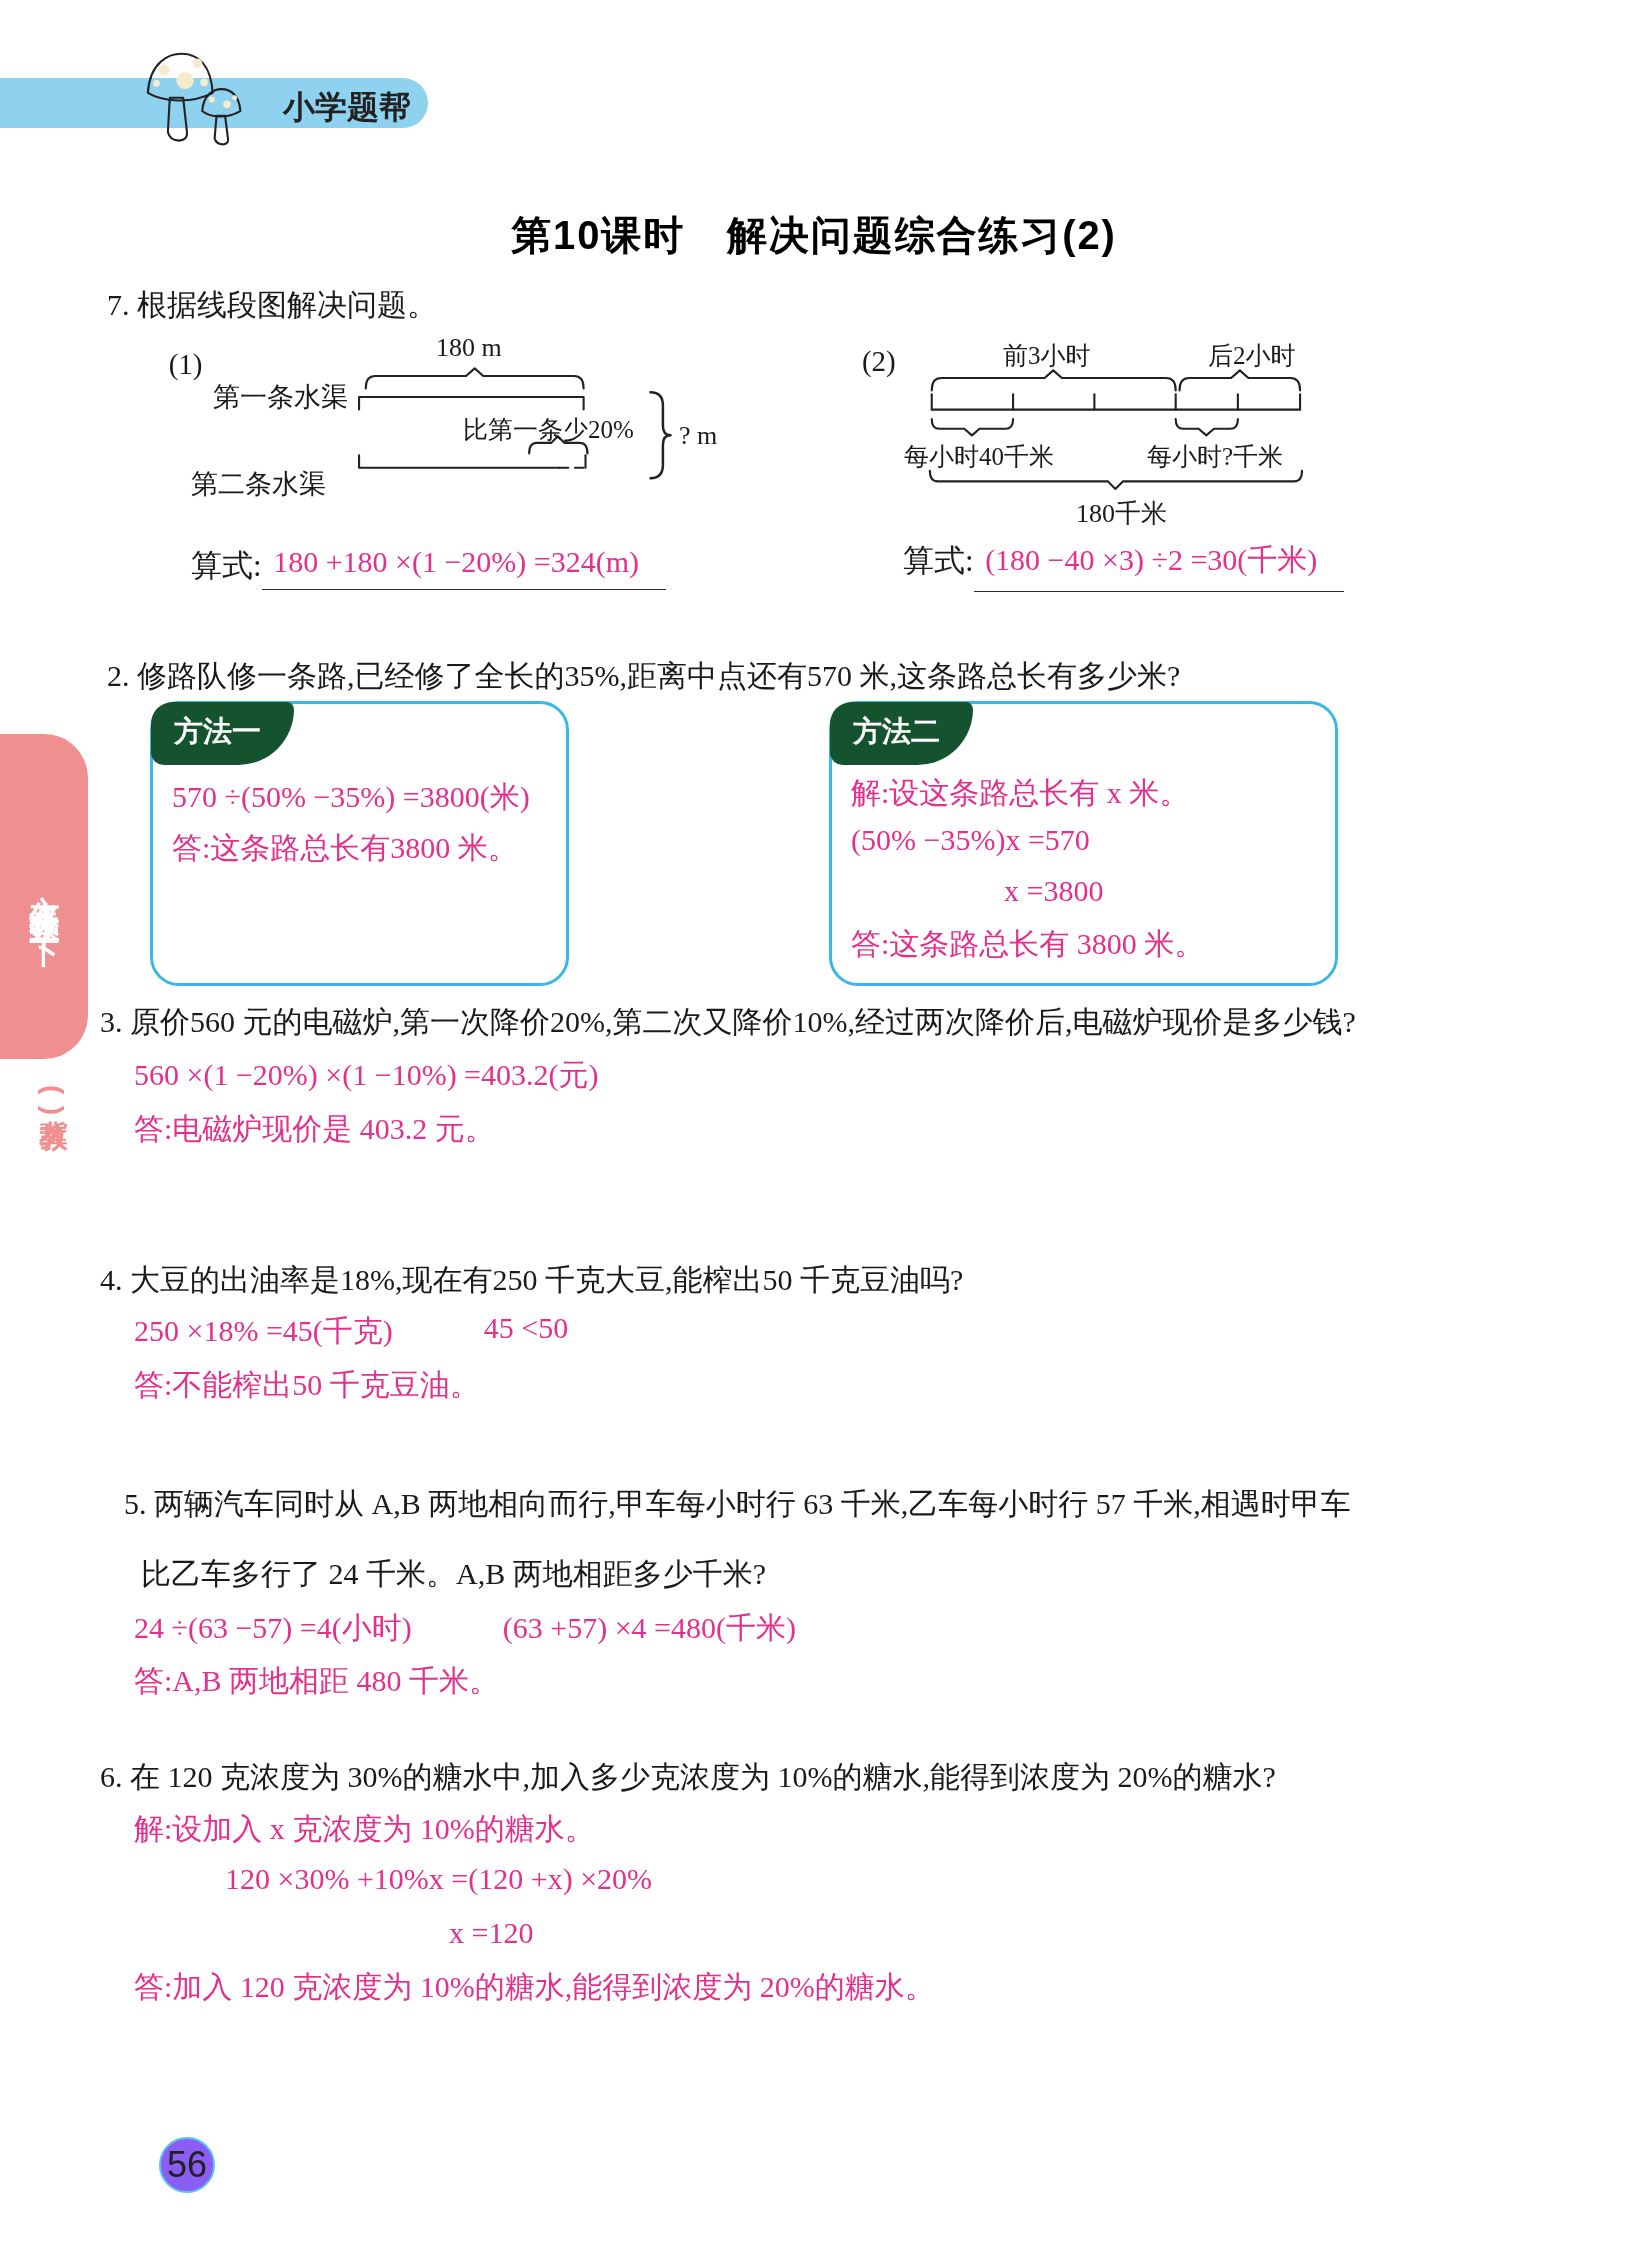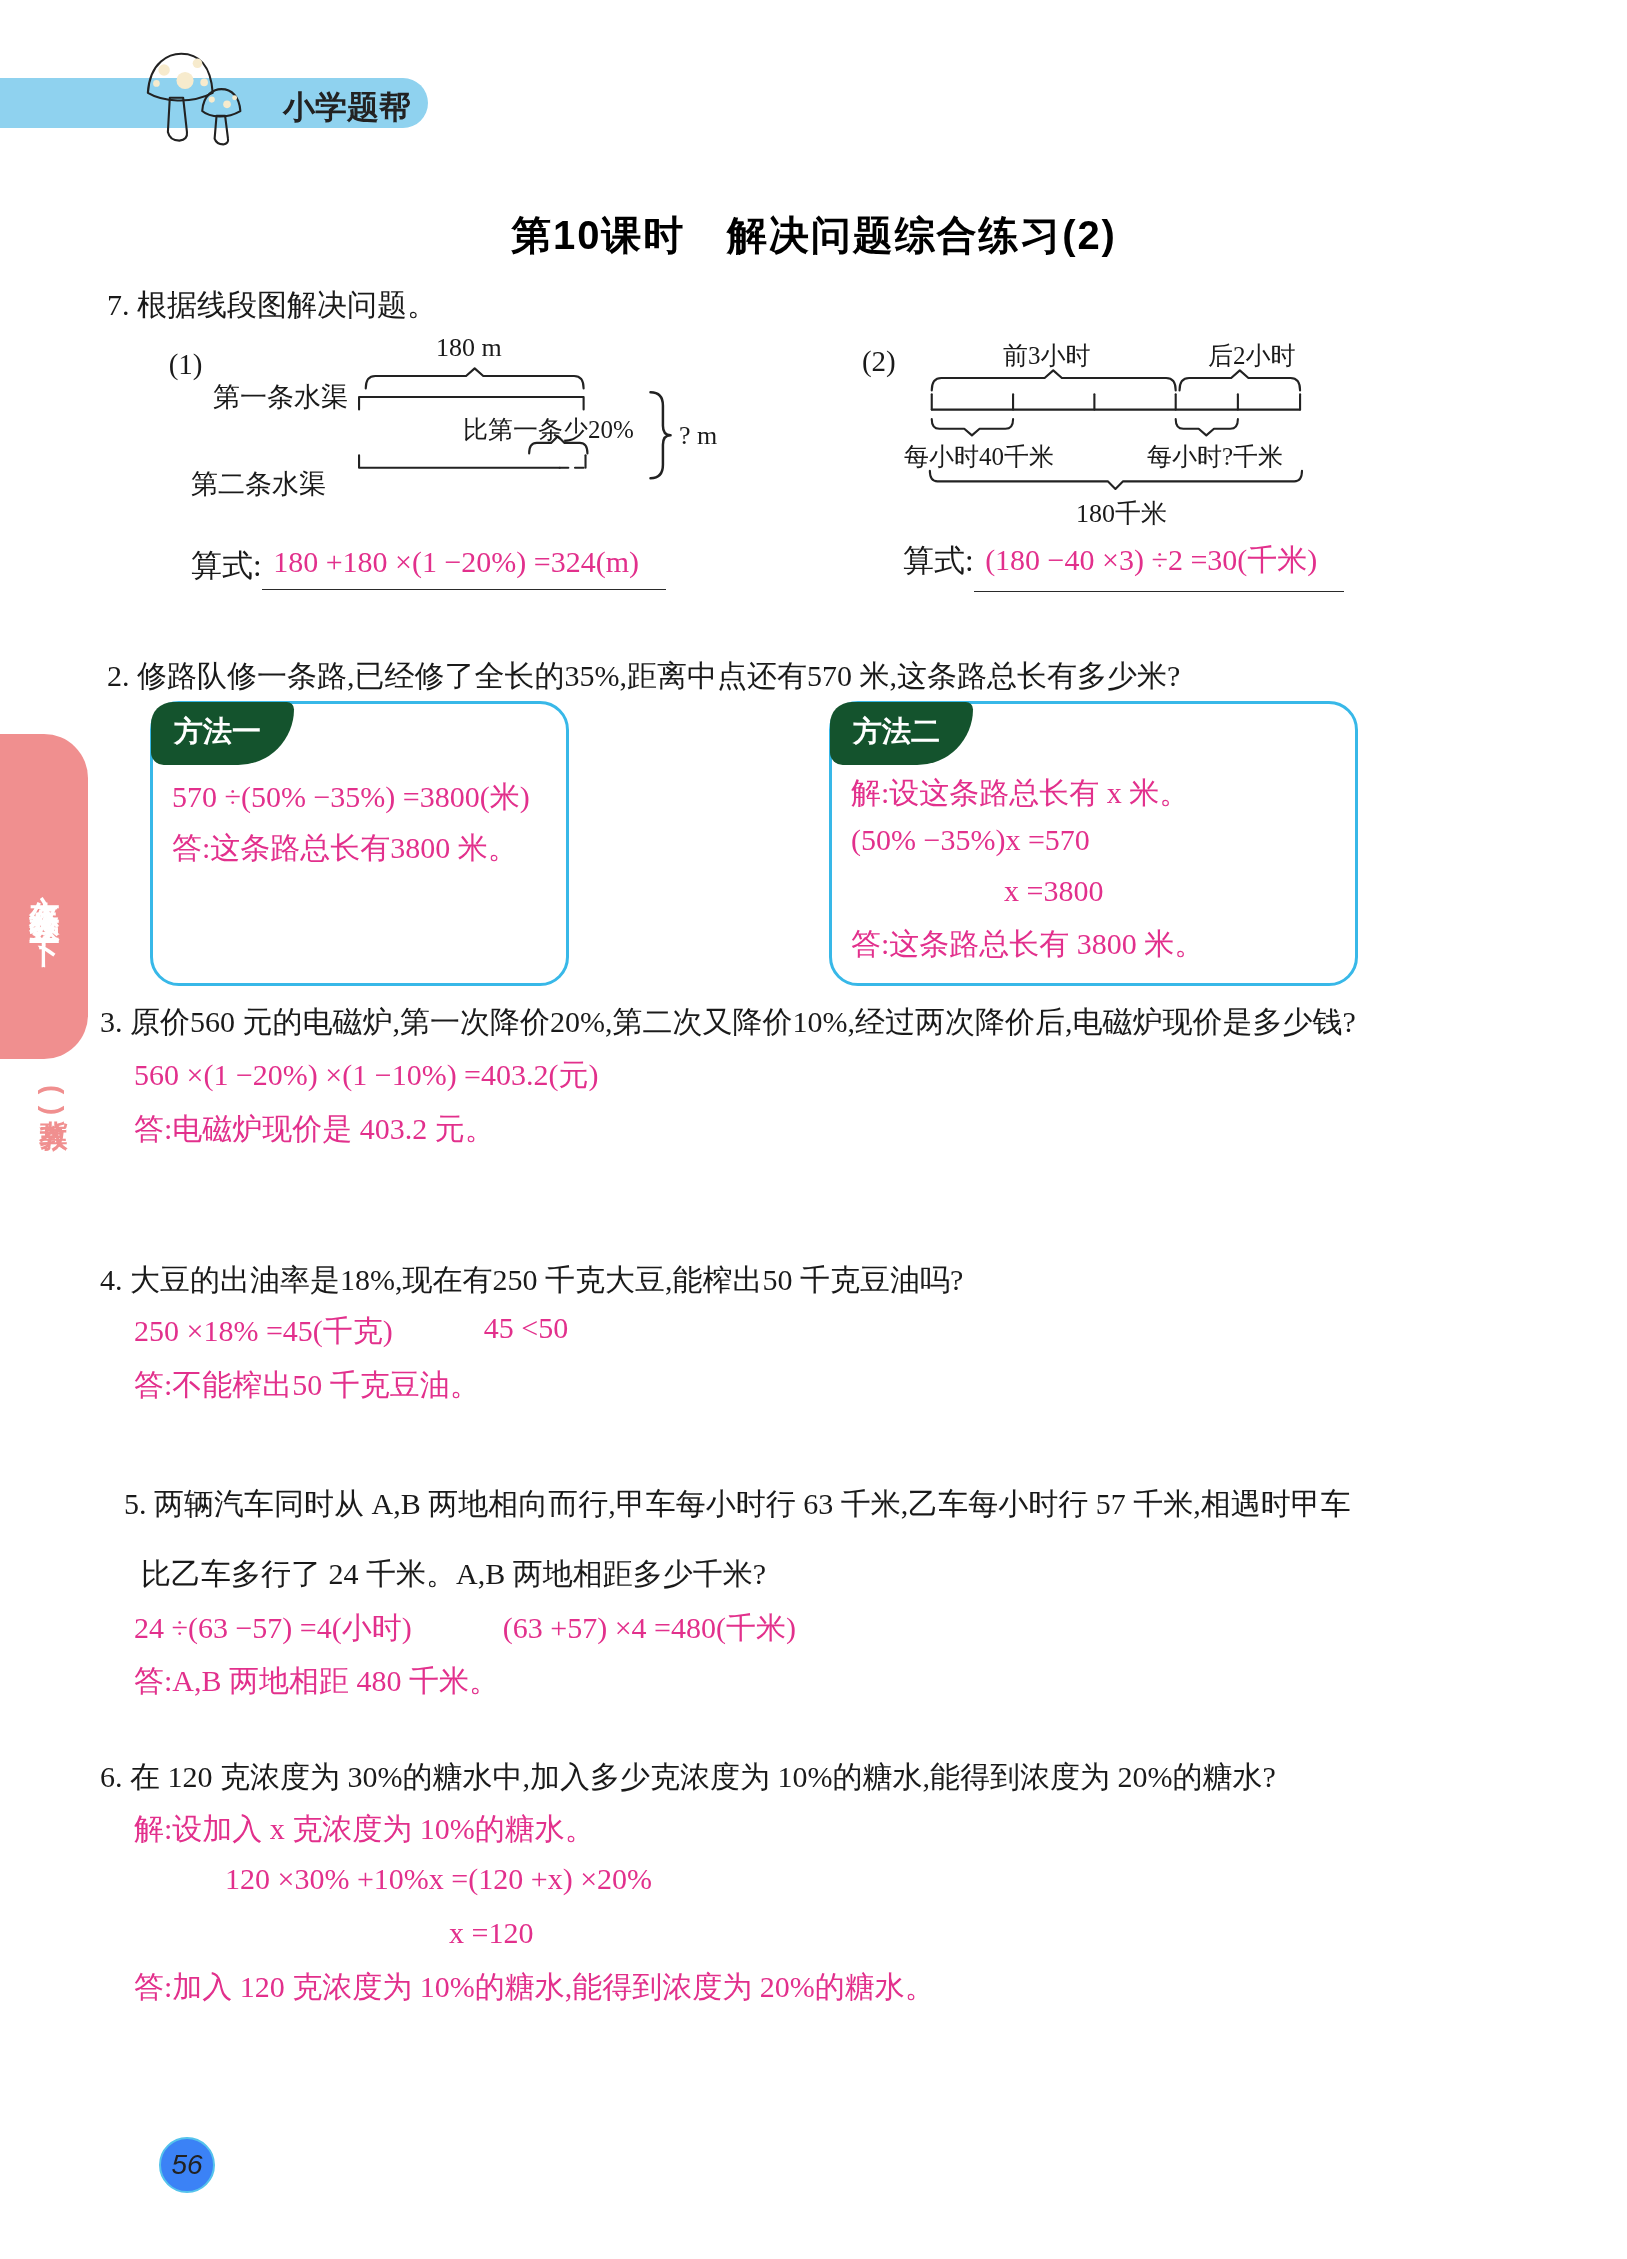--- a/index.html
+++ b/index.html
@@ -20,21 +20,21 @@
          padding:9.6px 0 0 23px;box-sizing:border-box;}
   .frow{display:flex;align-items:flex-start;}
   .fline{border-bottom:1.9px solid #2a2a2a;padding:0 27px 9.6px 11.5px;}
   .workrow{display:flex;gap:91px;}
   .sidetab{background:#F08F8F;border-radius:0 44px 44px 0;display:flex;align-items:center;justify-content:center;}
   .vtext{writing-mode:vertical-rl;text-orientation:mixed;font-family:"Liberation Sans",sans-serif;
          font-weight:bold;font-size:30px;color:#fff;letter-spacing:5.7px;}
   .vpink{writing-mode:vertical-rl;text-orientation:mixed;font-family:"Liberation Sans",sans-serif;
          font-weight:bold;font-size:28px;color:#F08F8F;letter-spacing:3.8px;}
   .pagenum{border:2.9px solid #55C3EC;border-radius:50%;display:flex;align-items:center;justify-content:center;
-           font-family:"Liberation Sans",sans-serif;font-size:28px;color:#222;background:#3b82f6;font-style:italic;}
+           font-family:"Liberation Sans",sans-serif;font-size:36px;color:#222;background:#8b5cf6;}
   svg path, svg line{fill:none;stroke:#222;stroke-width:2.2;stroke-linecap:round;stroke-linejoin:round;}
 </style>
 </head>
 <body>
 
 <div id="page">
 
   <div class="abs headerbar" style="left:0;top:78px;width:428px;height:50px;"></div>
   <svg class="abs" style="left:143px;top:50px;" width="107" height="103" viewBox="0 0 112 108">
     <path d="M28,50 L26,86 Q28,95 38,95 Q47,94 46,86 L42,50 Z" fill="#F6D99F" stroke="#E8C27E" stroke-width="1.5"></path>
@@ -107,21 +107,21 @@
   </div>
 
   <div class="abs btxt" style="left:107px;top:656px;">2. 修路队修一条路,已经修了全长的35%,距离中点还有570 米,这条路总长有多少米?</div>
 
   <div class="abs mbox" style="left:150px;top:701px;width:413px;height:279px;">
     <div class="abs mblob" style="left:-1.9px;top:-1.9px;width:143px;height:63px;">方法一</div>
     <div class="abs hand" style="left:19px;top:73px;text-align:right;">570 ÷(50% −35%) =3800(米)</div>
     <div class="abs hand" style="left:19px;top:124px;">答:这条路总长有3800 米。</div>
   </div>
 
-  <div class="abs mbox" style="left:829px;top:701px;width:503px;height:279px;padding-left:20px;">
+  <div class="abs mbox" style="left:829px;top:701px;width:503px;height:279px;">
     <div class="abs mblob" style="left:-1.9px;top:-1.9px;width:143px;height:63px;">方法二</div>
     <div class="abs hand" style="left:19px;top:69px;">解:设这条路总长有 x 米。</div>
     <div class="abs hand" style="left:19px;top:119px;">(50% −35%)x =570</div>
     <div class="abs hand" style="left:172px;top:170px;">x =3800</div>
     <div class="abs hand" style="left:19px;top:220px;">答:这条路总长有 3800 米。</div>
   </div>
 
   <div class="abs btxt" style="left:100px;top:1002px;">3. 原价560 元的电磁炉,第一次降价20%,第二次又降价10%,经过两次降价后,电磁炉现价是多少钱?</div>
   <div class="abs hand" style="left:134px;top:1055px;">560 ×(1 −20%) ×(1 −10%) =403.2(元)</div>
   <div class="abs hand" style="left:134px;top:1109px;">答:电磁炉现价是 403.2 元。</div>

